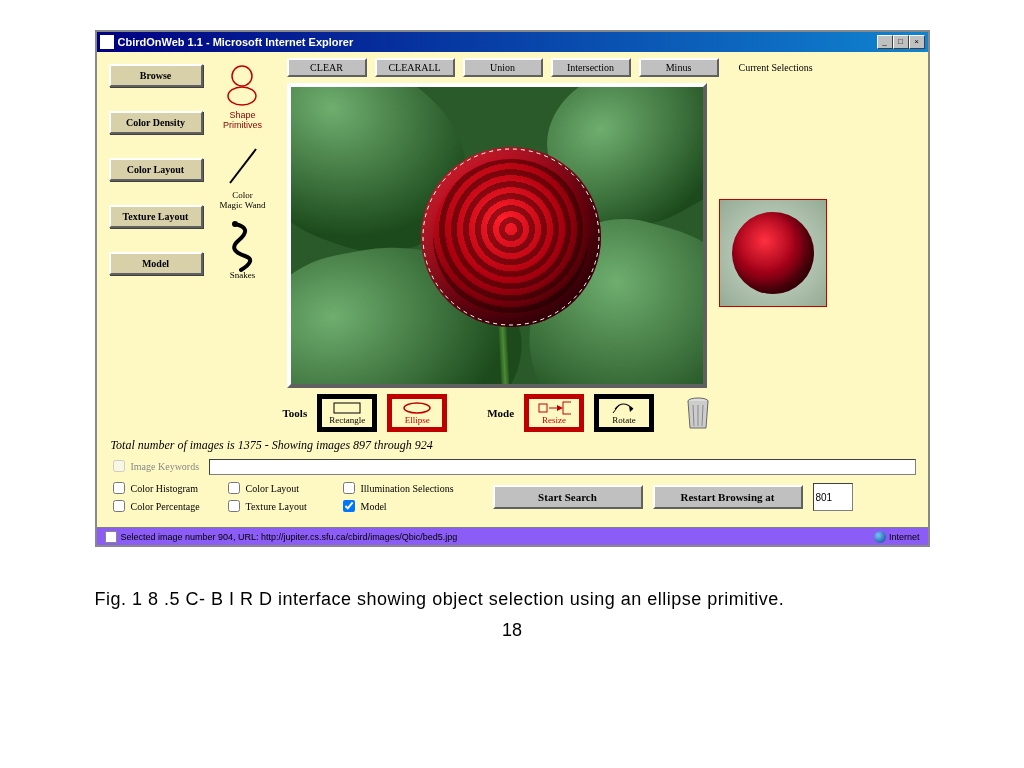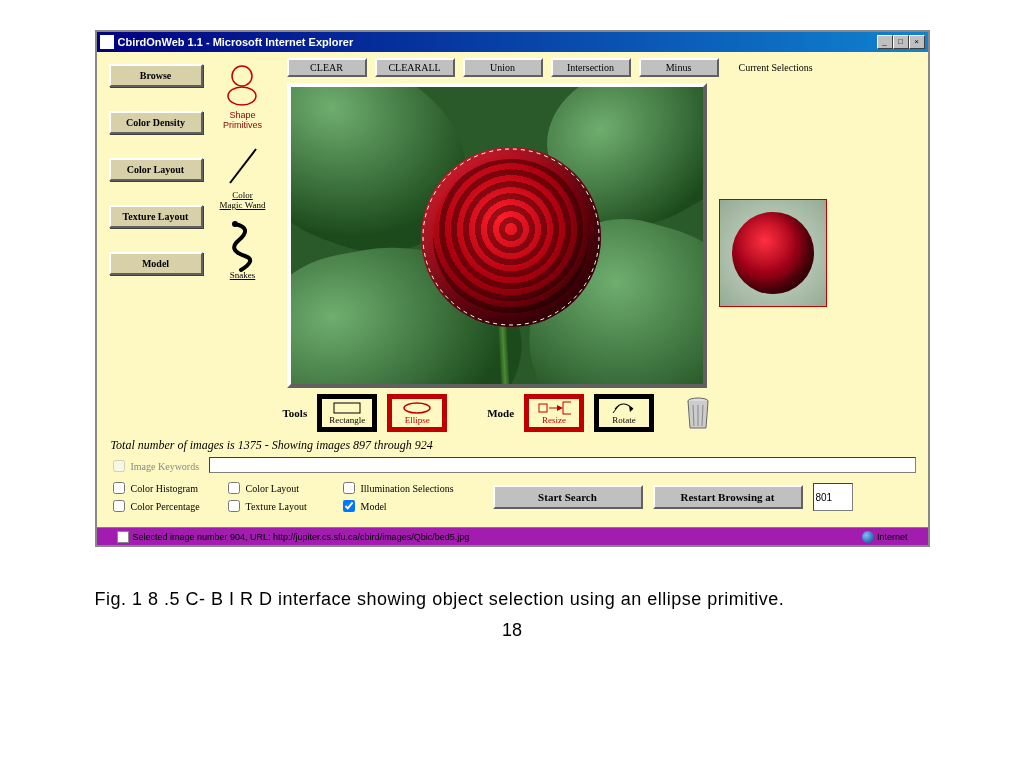--- a/index.html
+++ b/index.html
@@ -67,21 +67,21 @@
     white-space: nowrap;
   }
   .toolcol {
     width: 80px;
     display: flex; flex-direction: column; gap: 12px;
     align-items: center;
     padding-top: 4px;
   }
   .toolitem { text-align: center; font-size: 9px; color: #8b0000; }
   .toolitem .glyph { height: 48px; display: flex; align-items: center; justify-content: center; }
-  .toolitem.black { color: #000; font-family: "Times New Roman", serif; text-decoration: underline; }
+  .toolitem.black { color: #000; font-family: "Times New Roman", serif; }
   .mainarea { flex: 1; padding: 0 4px; }
   .topbtnrow { display: flex; gap: 8px; margin-bottom: 6px; align-items: center; }
   .topbtn {
     background: #c0c0c0;
     border: 2px solid #fff;
     border-right-color: #606060; border-bottom-color: #606060;
     padding: 2px 4px;
     font-size: 10px;
     width: 80px;
     text-align: center;
@@ -160,21 +160,21 @@
     position: relative;
     margin-left: 20px;
     cursor: pointer;
   }
   .status {
     font-style: italic;
     font-family: "Times New Roman", serif;
     font-size: 12px;
     margin: 6px 0 4px 8px;
   }
-  .kwrow { display: flex; align-items: flex-start; gap: 10px; margin: 2px 6px; font-size: 10px; }
+  .kwrow { display: flex; align-items: flex-end; gap: 10px; margin: 2px 6px; font-size: 10px; }
   .kwrow input[type=text] {
     flex: 1; height: 16px;
     border: 1px solid #808080;
     border-top-color: #404040; border-left-color: #404040;
     background: #fff;
   }
   .chkrow { display: flex; flex-wrap: wrap; gap: 2px 4px; margin: 4px 6px; font-size: 10px; align-items: center; }
   .chk { display: flex; align-items: center; gap: 3px; width: 115px; white-space: nowrap; font-family: "Times New Roman", serif; }
   .chk input { width: 12px; height: 12px; }
   .chkgrid { width: 380px; display: flex; flex-wrap: wrap; }
@@ -194,27 +194,27 @@
   .numfield {
     width: 40px; height: 28px;
     border: 1px solid #808080;
     border-top-color: #404040; border-left-color: #404040;
     background: #fff;
     font-size: 10px;
     text-align: left;
     padding: 0 2px;
   }
   .statusbar {
-    background: #a21caf;
+    background: #8b5cf6;
     border-top: 1px solid #808080;
     height: 18px;
     display: flex;
     align-items: center;
     font-size: 9px;
-    padding: 0 20px;
+    padding: 0 8px;
   }
   .statusbar .sb-text { flex: 1; color: #000; white-space: nowrap; overflow: hidden; }
   .statusbar .sb-right { color: #000; display: flex; align-items: center; gap: 3px; }
   .caption {
     font-family: Arial, sans-serif;
     font-size: 18px;
     margin-top: 40px;
     width: 835px;
     margin-left: auto; margin-right: auto;
     line-height: 1.4;

